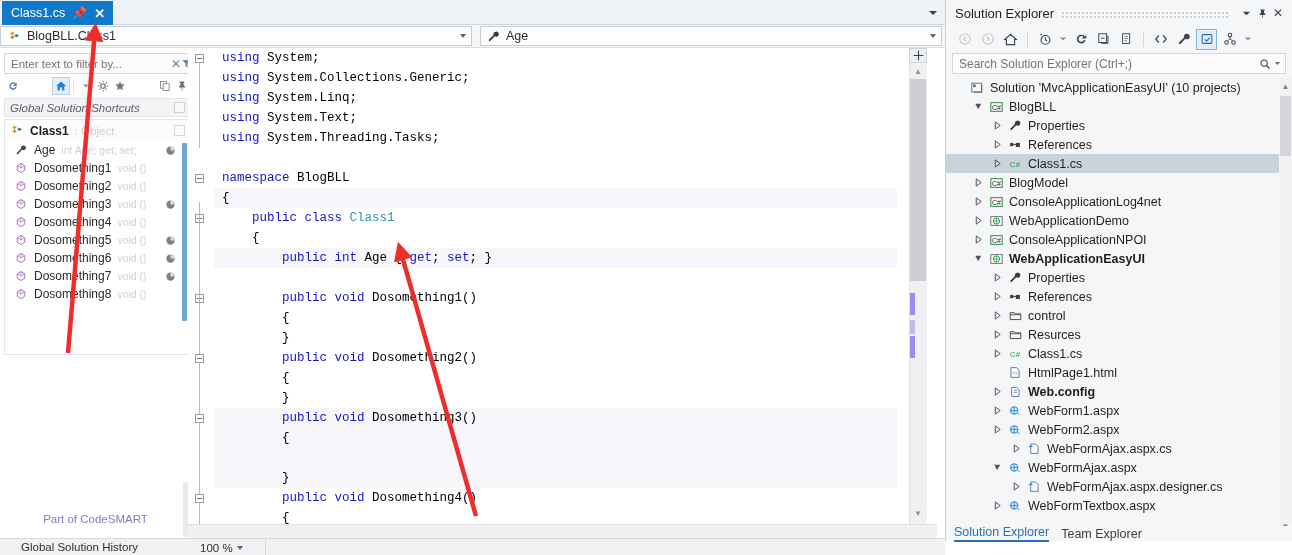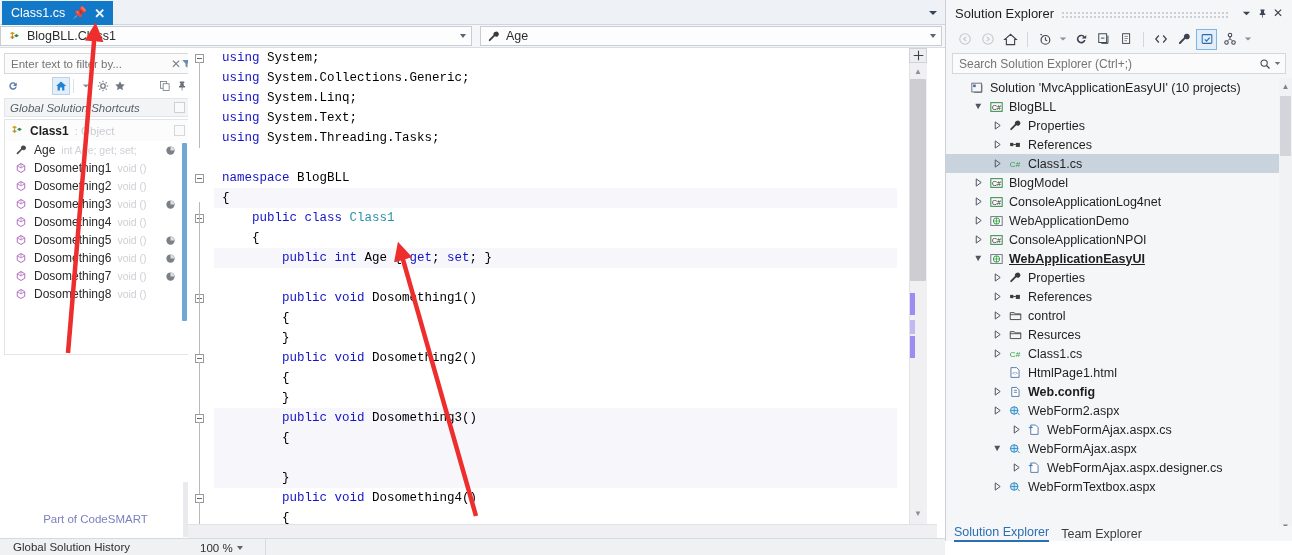--- a/index.html
+++ b/index.html
@@ -245,21 +245,21 @@
   }
   #se-tabs .act { color: #2a6fb5; border-bottom: 2px solid #2a6fb5; padding-bottom: 1px; }
   #se-tabs .inact { color: #3d3d3d; }
 
   
   #statusbar {
     position: absolute; left: 0; top: 538px; width: 945px; height: 17px;
     background: #f0f1f3; border-top: 1px solid #d6d9de;
     display: flex; align-items: center; font-size: 11.5px; color: #2f2f2f;
   }
-  #status-left { padding-left: 13px; }
+  #status-left { padding-left: 21px; }
   #zoom-wrap {
     position: absolute; left: 196px; top: 0; width: 70px; height: 17px;
     display: flex; align-items: center; gap: 4px; padding-left: 4px;
     border-right: 1px solid #d6d9de;
   }
   #zoom-caret {
     border-left: 3.5px solid transparent; border-right: 3.5px solid transparent;
     border-top: 4px solid #5a6472;
   }
   #status-hsb {
@@ -774,21 +774,21 @@
             </svg>
           </span>
           <span style="display: flex; align-items: center; flex: 0 0 15px;">
             <svg width="15" height="14" viewBox="0 0 16 16">
               <rect x="1.5" y="3" width="13" height="10" fill="none" stroke="#3f8f4f" stroke-width="1.2"></rect>
               <text x="8" y="11" font-size="8" font-family="Liberation Sans" fill="#2a2a2a" text-anchor="middle">C#</text>
             </svg>
           </span>
           <span class="lbl">ConsoleApplicationNPOI</span>
         </div>
-        <div class="tr bold" style="padding-left: 27px; text-decoration: underline;">
+        <div class="tr bold" style="padding-left: 27px;">
           <span class="exp">
             <svg width="9" height="9" viewBox="0 0 10 10">
               <path d="M1.5 2 L8 2 L4.5 8 Z" fill="#4f5560"></path>
             </svg>
           </span>
           <span style="display: flex; align-items: center; flex: 0 0 15px;">
             <svg width="15" height="14" viewBox="0 0 16 16">
               <rect x="1.5" y="3" width="13" height="10" fill="#fff" stroke="#6b7079" stroke-width="1.1"></rect>
               <circle cx="8" cy="8" r="3.6" fill="none" stroke="#2f9e44" stroke-width="1.1"></circle>
               <path d="M4.4 8h7.2M8 4.4v7.2" stroke="#2f9e44" stroke-width=".9"></path>
@@ -881,20 +881,35 @@
               <path d="M2.5 1 L8 5 L2.5 9 Z" fill="none" stroke="#4f5560" stroke-width="1.1"></path>
             </svg>
           </span>
           <span style="display: flex; align-items: center; flex: 0 0 15px;">
             <svg width="14" height="13" viewBox="0 0 16 16">
               <path d="M4 3h6l3 3v8H4z" fill="#fff" stroke="#4a6fa5" stroke-width="1.1"></path>
               <path d="M6.5 6.5h4M6.5 9h4" stroke="#4a6fa5" stroke-width="1"></path>
             </svg>
           </span>
           <span class="lbl">Web.config</span>
+        </div>
+        <div class="tr" style="padding-left: 46px;">
+          <span class="exp">
+            <svg width="9" height="9" viewBox="0 0 10 10">
+              <path d="M2.5 1 L8 5 L2.5 9 Z" fill="none" stroke="#4f5560" stroke-width="1.1"></path>
+            </svg>
+          </span>
+          <span style="display: flex; align-items: center; flex: 0 0 15px;">
+            <svg width="14" height="13" viewBox="0 0 16 16">
+              <circle cx="7" cy="8" r="4.6" fill="#cfe8f7" stroke="#1c7fc4" stroke-width="1.1"></circle>
+              <path d="M2.4 8h9.2M7 3.4v9.2" stroke="#1c7fc4" stroke-width=".9"></path>
+              <path d="M11 10.5l3 2.5-1.2.4" fill="#1c7fc4"></path>
+            </svg>
+          </span>
+          <span class="lbl">WebForm1.aspx</span>
         </div>
         <div class="tr" style="padding-left: 46px;">
           <span class="exp">
             <svg width="9" height="9" viewBox="0 0 10 10">
               <path d="M2.5 1 L8 5 L2.5 9 Z" fill="none" stroke="#4f5560" stroke-width="1.1"></path>
             </svg>
           </span>
           <span style="display: flex; align-items: center; flex: 0 0 15px;">
             <svg width="14" height="13" viewBox="0 0 16 16">
               <circle cx="7" cy="8" r="4.6" fill="#cfe8f7" stroke="#1c7fc4" stroke-width="1.1"></circle>

